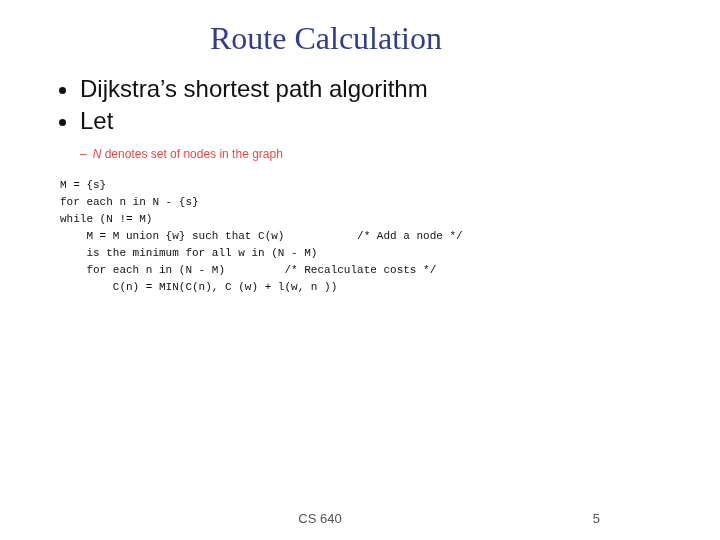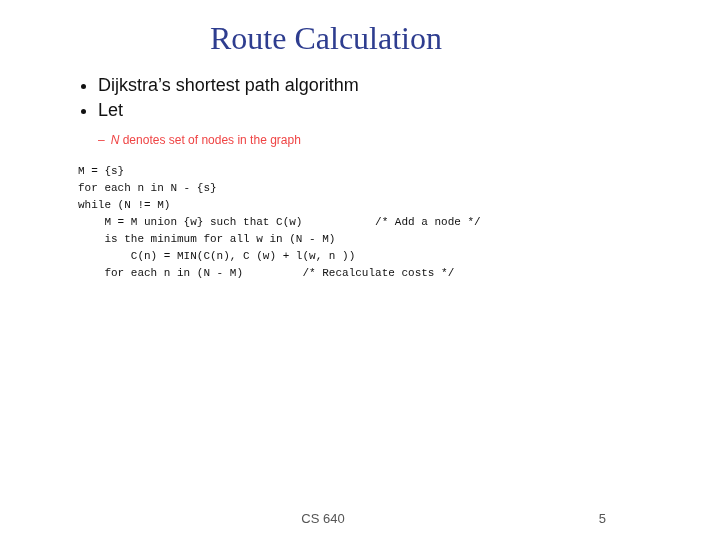--- a/index.html
+++ b/index.html
@@ -7,37 +7,37 @@
       width: 720px;
       height: 540px;
       background: #ffffff;
       font-family: Arial, sans-serif;
       overflow: hidden;
       position: relative;
     }
     .slide {
       width: 652px;
       height: 540px;
-      padding: 20px 58px;
+      padding: 20px 40px;
       position: relative;
     }
     .title {
       text-align: center;
       font-size: 32px;
       font-weight: normal;
       color: #2e3d8f;
       margin-bottom: 18px;
       font-family: Georgia, serif;
     }
     .bullets {
       margin-left: 20px;
       margin-bottom: 12px;
     }
     .bullet-item {
-      font-size: 18px;
+      font-size: 24px;
       color: #111;
       margin-bottom: 4px;
       list-style: disc;
       margin-left: 20px;
     }
     .sub-items {
       margin-left: 40px;
       margin-top: 4px;
     }
     .sub-item {
@@ -63,21 +63,21 @@
       line-height: 1.55;
       color: #111;
     }
     .code-line {
       white-space: pre;
     }
     .footer {
       position: absolute;
       bottom: 14px;
       left: 0;
-      right: 6px;
+      right: 12px;
       display: flex;
       justify-content: center;
       align-items: flex-start;
     }
     .footer-text {
       font-size: 13px;
       color: #555;
     }
     .footer-num {
       position: absolute;
@@ -102,21 +102,21 @@
         <span><span class="var">N</span> denotes set of nodes in the graph</span>
       </div>
     </div>
 
   <div class="code-block" id="code-container">
       <div class="code-line">M = {s}</div>
       <div class="code-line">for each n in N - {s}</div>
       <div class="code-line">while (N != M)</div>
       <div class="code-line">    M = M union {w} such that C(w)           /* Add a node */</div>
       <div class="code-line">    is the minimum for all w in (N - M)</div>
+      <div class="code-line">    for each n in (N - M)         /* Recalculate costs */</div>
       <div class="code-line">        C(n) = MIN(C(n), C (w) + l(w, n ))</div>
-      <div class="code-line">    for each n in (N - M)         /* Recalculate costs */</div>
     </div>
 
   <div class="footer">
     <span class="footer-text">CS 640</span>
     <span class="footer-num">5</span>
   </div>
 </div>
 
 </body></html>

